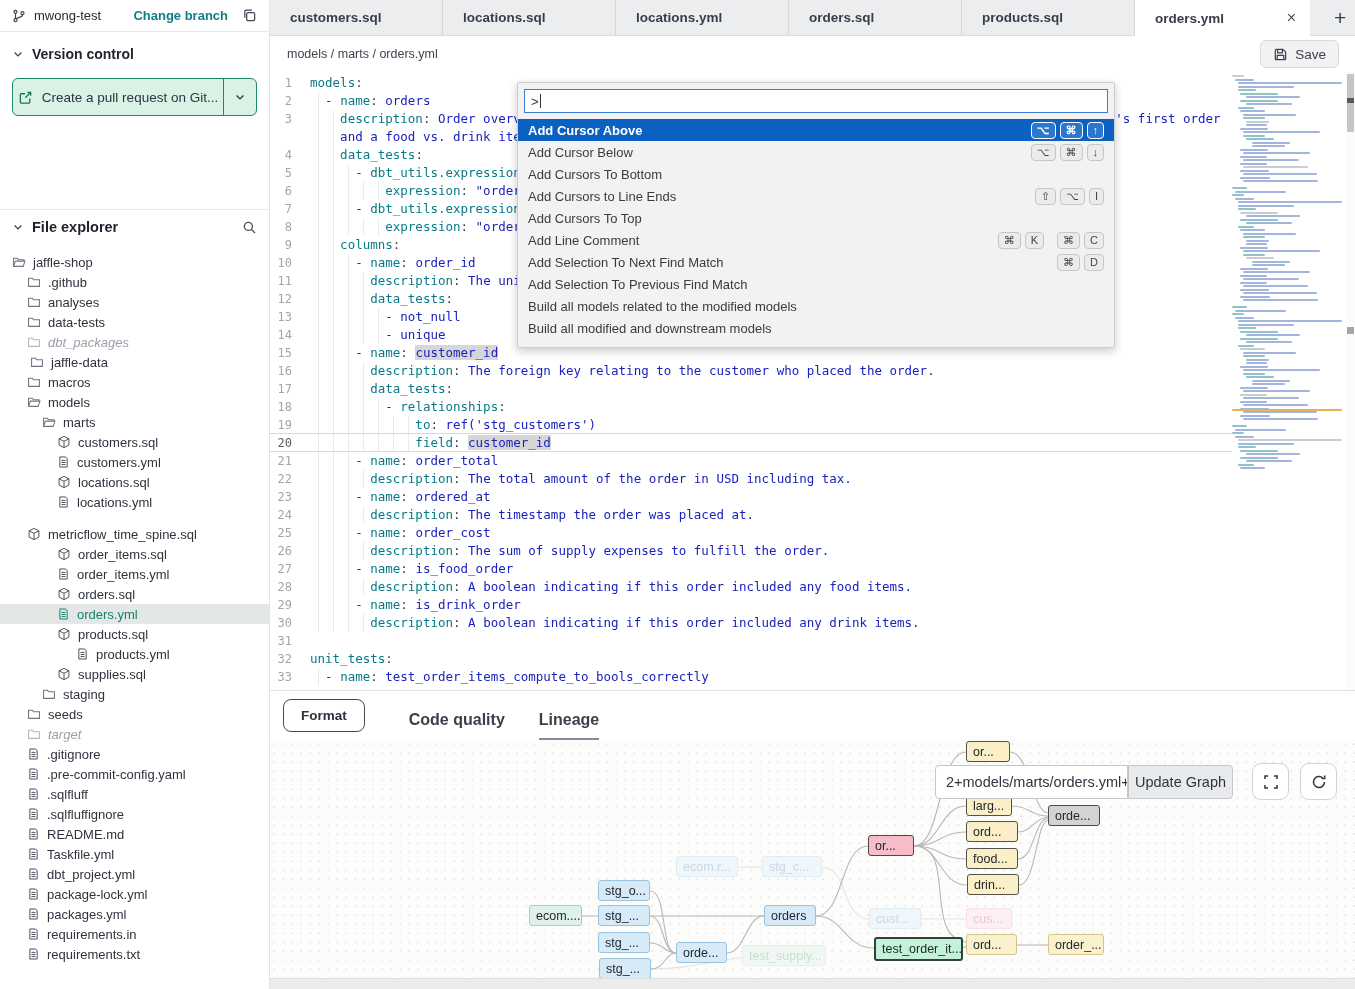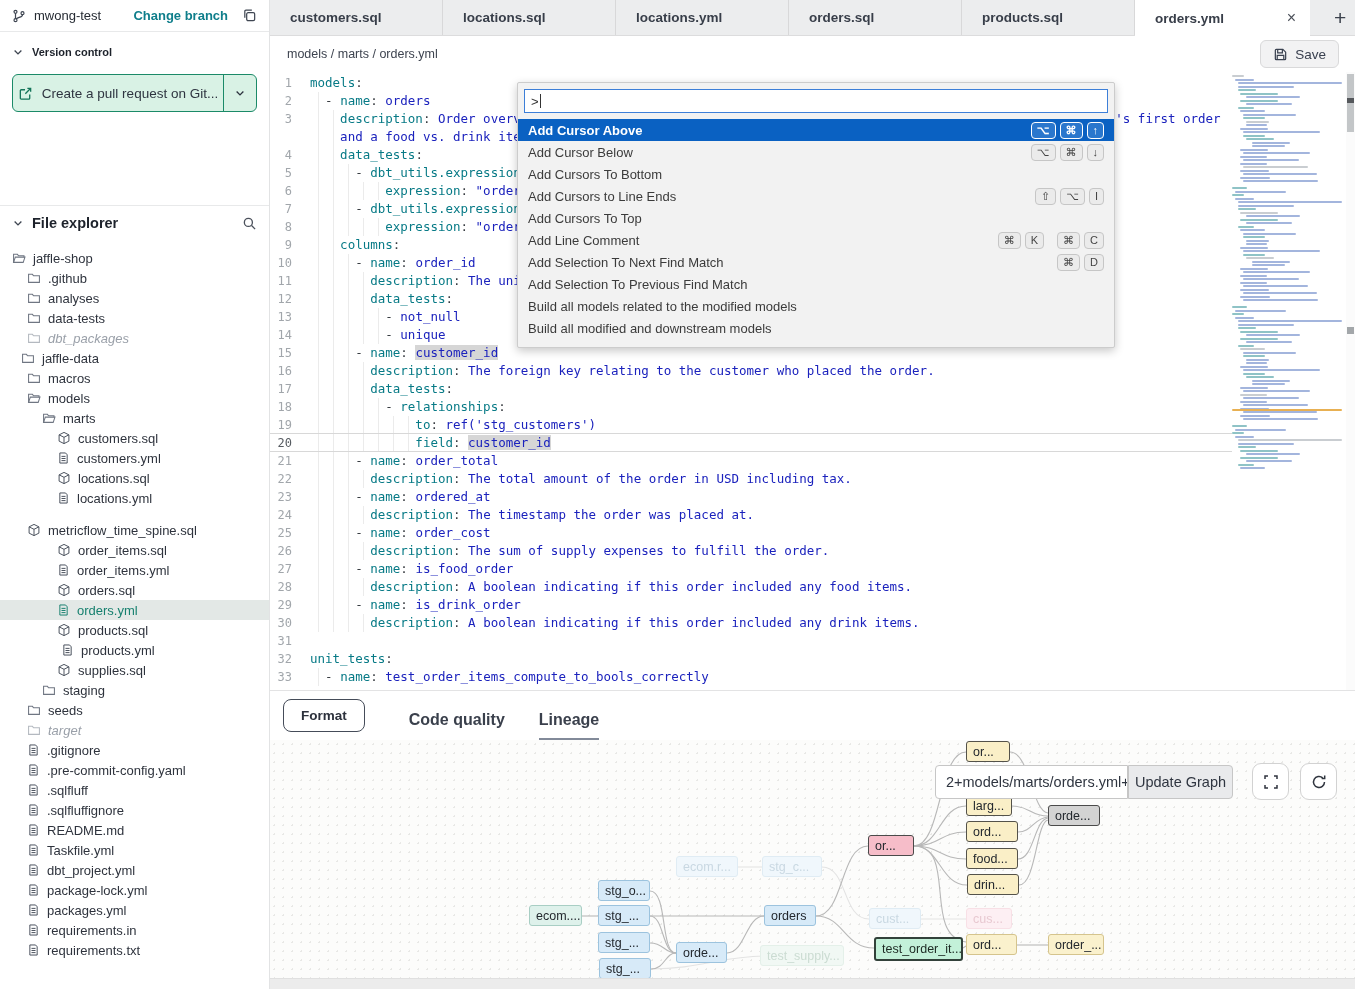--- a/index.html
+++ b/index.html
@@ -9,21 +9,21 @@
 
   
   .sidebar { position:absolute; left:0; top:0; bottom:0; width:270px; background:#fff;
     border-right:1px solid #e2e3e4; z-index:5; }
   .branch-row { height:32px; border-bottom:1px solid #e8e9ea; display:flex; align-items:center;
     padding:0 12px; gap:8px; }
   .branch-row svg { color:#3f4652; }
   .branch-name { font-size:13px; color:#262b33; flex:1; }
   .change-branch { font-size:13px; font-weight:600; color:#0f7e8b; cursor:pointer; margin-right:6px; }
   .vc-header { margin-top:14px; padding:0 12px; display:flex; align-items:center; gap:8px;
-    font-size:11px; font-weight:700; color:#1d222b; }
+    font-size:14px; font-weight:700; color:#1d222b; }
   .vc-header svg, .fe-header svg.chev { color:#3f4652; }
   .pr-btn { margin:16px 12px 0 12px; height:38px; border:1px solid #1b8a68; border-radius:6px;
     background:#d9f2e5; display:flex; overflow:hidden; cursor:pointer; }
   .pr-main { flex:1; display:flex; align-items:center; justify-content:center; gap:9px;
     font-size:13.5px; color:#2e3440; }
   .pr-main svg { color:#15755a; }
   .pr-chev { width:33px; border-left:1px solid #1b8a68; display:flex; align-items:center;
     justify-content:center; color:#2e3440; }
   .fe-sep { margin-top:93px; border-top:1px solid #e8e9ea; }
   .fe-header { height:34px; display:flex; align-items:center; gap:8px; padding:0 12px;
@@ -213,21 +213,21 @@
             <path d="M1.8 13V3.8h4.4l1.3 1.7h6.7V13z"></path>
           </svg>
           <span>data-tests</span>
         </div>
         <div class="titem muted" style="padding-left: 27px;">
           <svg class="fold" width="14" height="14" viewBox="0 0 16 16" fill="none" stroke="currentColor" stroke-width="1.2">
             <path d="M1.8 13V3.8h4.4l1.3 1.7h6.7V13z"></path>
           </svg>
           <span>dbt_packages</span>
         </div>
-        <div class="titem" style="padding-left: 21px; text-align: right;">
+        <div class="titem" style="padding-left: 30px; text-align: right;">
           <svg class="fold" width="14" height="14" viewBox="0 0 16 16" fill="none" stroke="currentColor" stroke-width="1.2">
             <path d="M1.8 13V3.8h4.4l1.3 1.7h6.7V13z"></path>
           </svg>
           <span>jaffle-data</span>
         </div>
         <div class="titem" style="padding-left: 27px;">
           <svg class="fold" width="14" height="14" viewBox="0 0 16 16" fill="none" stroke="currentColor" stroke-width="1.2">
             <path d="M1.8 13V3.8h4.4l1.3 1.7h6.7V13z"></path>
           </svg>
           <span>macros</span>
@@ -309,21 +309,21 @@
           </svg>
           <span>orders.yml</span>
         </div>
         <div class="titem" style="padding-left: 57px;">
           <svg class="doc" width="14" height="14" viewBox="0 0 16 16" fill="none" stroke="currentColor" stroke-width="1.1">
             <path d="M8 1.6l5.6 2.8v7.2L8 14.4l-5.6-2.8V4.4z"></path>
             <path d="M2.4 4.4L8 7.2l5.6-2.8M8 7.2v7.2"></path>
           </svg>
           <span>products.sql</span>
         </div>
-        <div class="titem" style="padding-left: 53px; margin-left: 8px;">
+        <div class="titem" style="padding-left: 76px;">
           <svg class="doc" width="13" height="14" viewBox="0 0 16 16" fill="none" stroke="currentColor" stroke-width="1.2">
             <path d="M3.5 1.8h7l2 2.2v10.2h-9z"></path>
             <path d="M5.5 6h5M5.5 8.6h5M5.5 11.2h5"></path>
           </svg>
           <span>products.yml</span>
         </div>
         <div class="titem" style="padding-left: 57px;">
           <svg class="doc" width="14" height="14" viewBox="0 0 16 16" fill="none" stroke="currentColor" stroke-width="1.1">
             <path d="M8 1.6l5.6 2.8v7.2L8 14.4l-5.6-2.8V4.4z"></path>
             <path d="M2.4 4.4L8 7.2l5.6-2.8M8 7.2v7.2"></path>
@@ -841,21 +841,21 @@
           <div class="gnode" style="left: 492px; top: 116px; width: 60px; background: rgb(240, 247, 252); border-color: rgb(224, 236, 244); border-width: 1px; color: rgb(201, 216, 226);">stg_c...</div>
           <div class="gnode" style="left: 328px; top: 140px; width: 52px; background: rgb(215, 234, 248); border-color: rgb(156, 195, 222); border-width: 1px; color: rgb(35, 40, 46);">stg_o...</div>
           <div class="gnode" style="left: 259px; top: 165px; width: 53px; background: rgb(222, 241, 235); border-color: rgb(168, 206, 196); border-width: 1px; color: rgb(35, 40, 46);">ecom....</div>
           <div class="gnode" style="left: 328px; top: 165px; width: 52px; background: rgb(215, 234, 248); border-color: rgb(156, 195, 222); border-width: 1px; color: rgb(35, 40, 46);">stg_...</div>
           <div class="gnode" style="left: 494px; top: 165px; width: 52px; background: rgb(215, 234, 248); border-color: rgb(156, 195, 222); border-width: 1px; color: rgb(35, 40, 46);">orders</div>
           <div class="gnode" style="left: 328px; top: 192px; width: 52px; background: rgb(215, 234, 248); border-color: rgb(156, 195, 222); border-width: 1px; color: rgb(35, 40, 46);">stg_...</div>
           <div class="gnode" style="left: 406px; top: 202px; width: 51px; background: rgb(215, 234, 248); border-color: rgb(156, 195, 222); border-width: 1px; color: rgb(35, 40, 46);">orde...</div>
           <div class="gnode" style="left: 329px; top: 218px; width: 52px; background: rgb(215, 234, 248); border-color: rgb(156, 195, 222); border-width: 1px; color: rgb(35, 40, 46);">stg_...</div>
           <div class="gnode" style="left: 599px; top: 168px; width: 52px; background: rgb(240, 247, 252); border-color: rgb(224, 236, 244); border-width: 1px; color: rgb(201, 216, 226);">cust...</div>
           <div class="gnode" style="left: 696px; top: 168px; width: 46px; background: rgb(253, 239, 243); border-color: rgb(248, 224, 230); border-width: 1px; color: rgb(232, 201, 209);">cus...</div>
-          <div class="gnode" style="left: 490px; top: 205px; width: 84px; background: rgb(241, 248, 244); border-color: rgb(228, 240, 233); border-width: 1px; color: rgb(203, 220, 210);">test_supply...</div>
+          <div class="gnode" style="left: 472px; top: 205px; width: 84px; background: rgb(241, 248, 244); border-color: rgb(228, 240, 233); border-width: 1px; color: rgb(203, 220, 210);">test_supply...</div>
           <div class="gnode" style="left: 604px; top: 197px; width: 89px; height: 24px; background: rgb(195, 241, 217); border-color: rgb(50, 65, 58); border-width: 2px; color: rgb(29, 42, 35);">test_order_it...</div>
           <div class="gnode" style="left: 696px; top: 194px; width: 51px; background: rgb(250, 241, 205); border-color: rgb(213, 196, 141); border-width: 1px; color: rgb(35, 40, 46);">ord...</div>
           <div class="gnode" style="left: 778px; top: 194px; width: 56px; background: rgb(250, 241, 205); border-color: rgb(213, 196, 141); border-width: 1px; color: rgb(35, 40, 46);">order_...</div>
         </div>
       <div class="gfilter">
         <span>2+models/marts/orders.yml+</span>
       </div>
       <button class="gupdate">Update Graph</button>
       <button class="gicon full">
         <svg width="16" height="16" viewBox="0 0 16 16" fill="none" stroke="currentColor" stroke-width="1.5">

